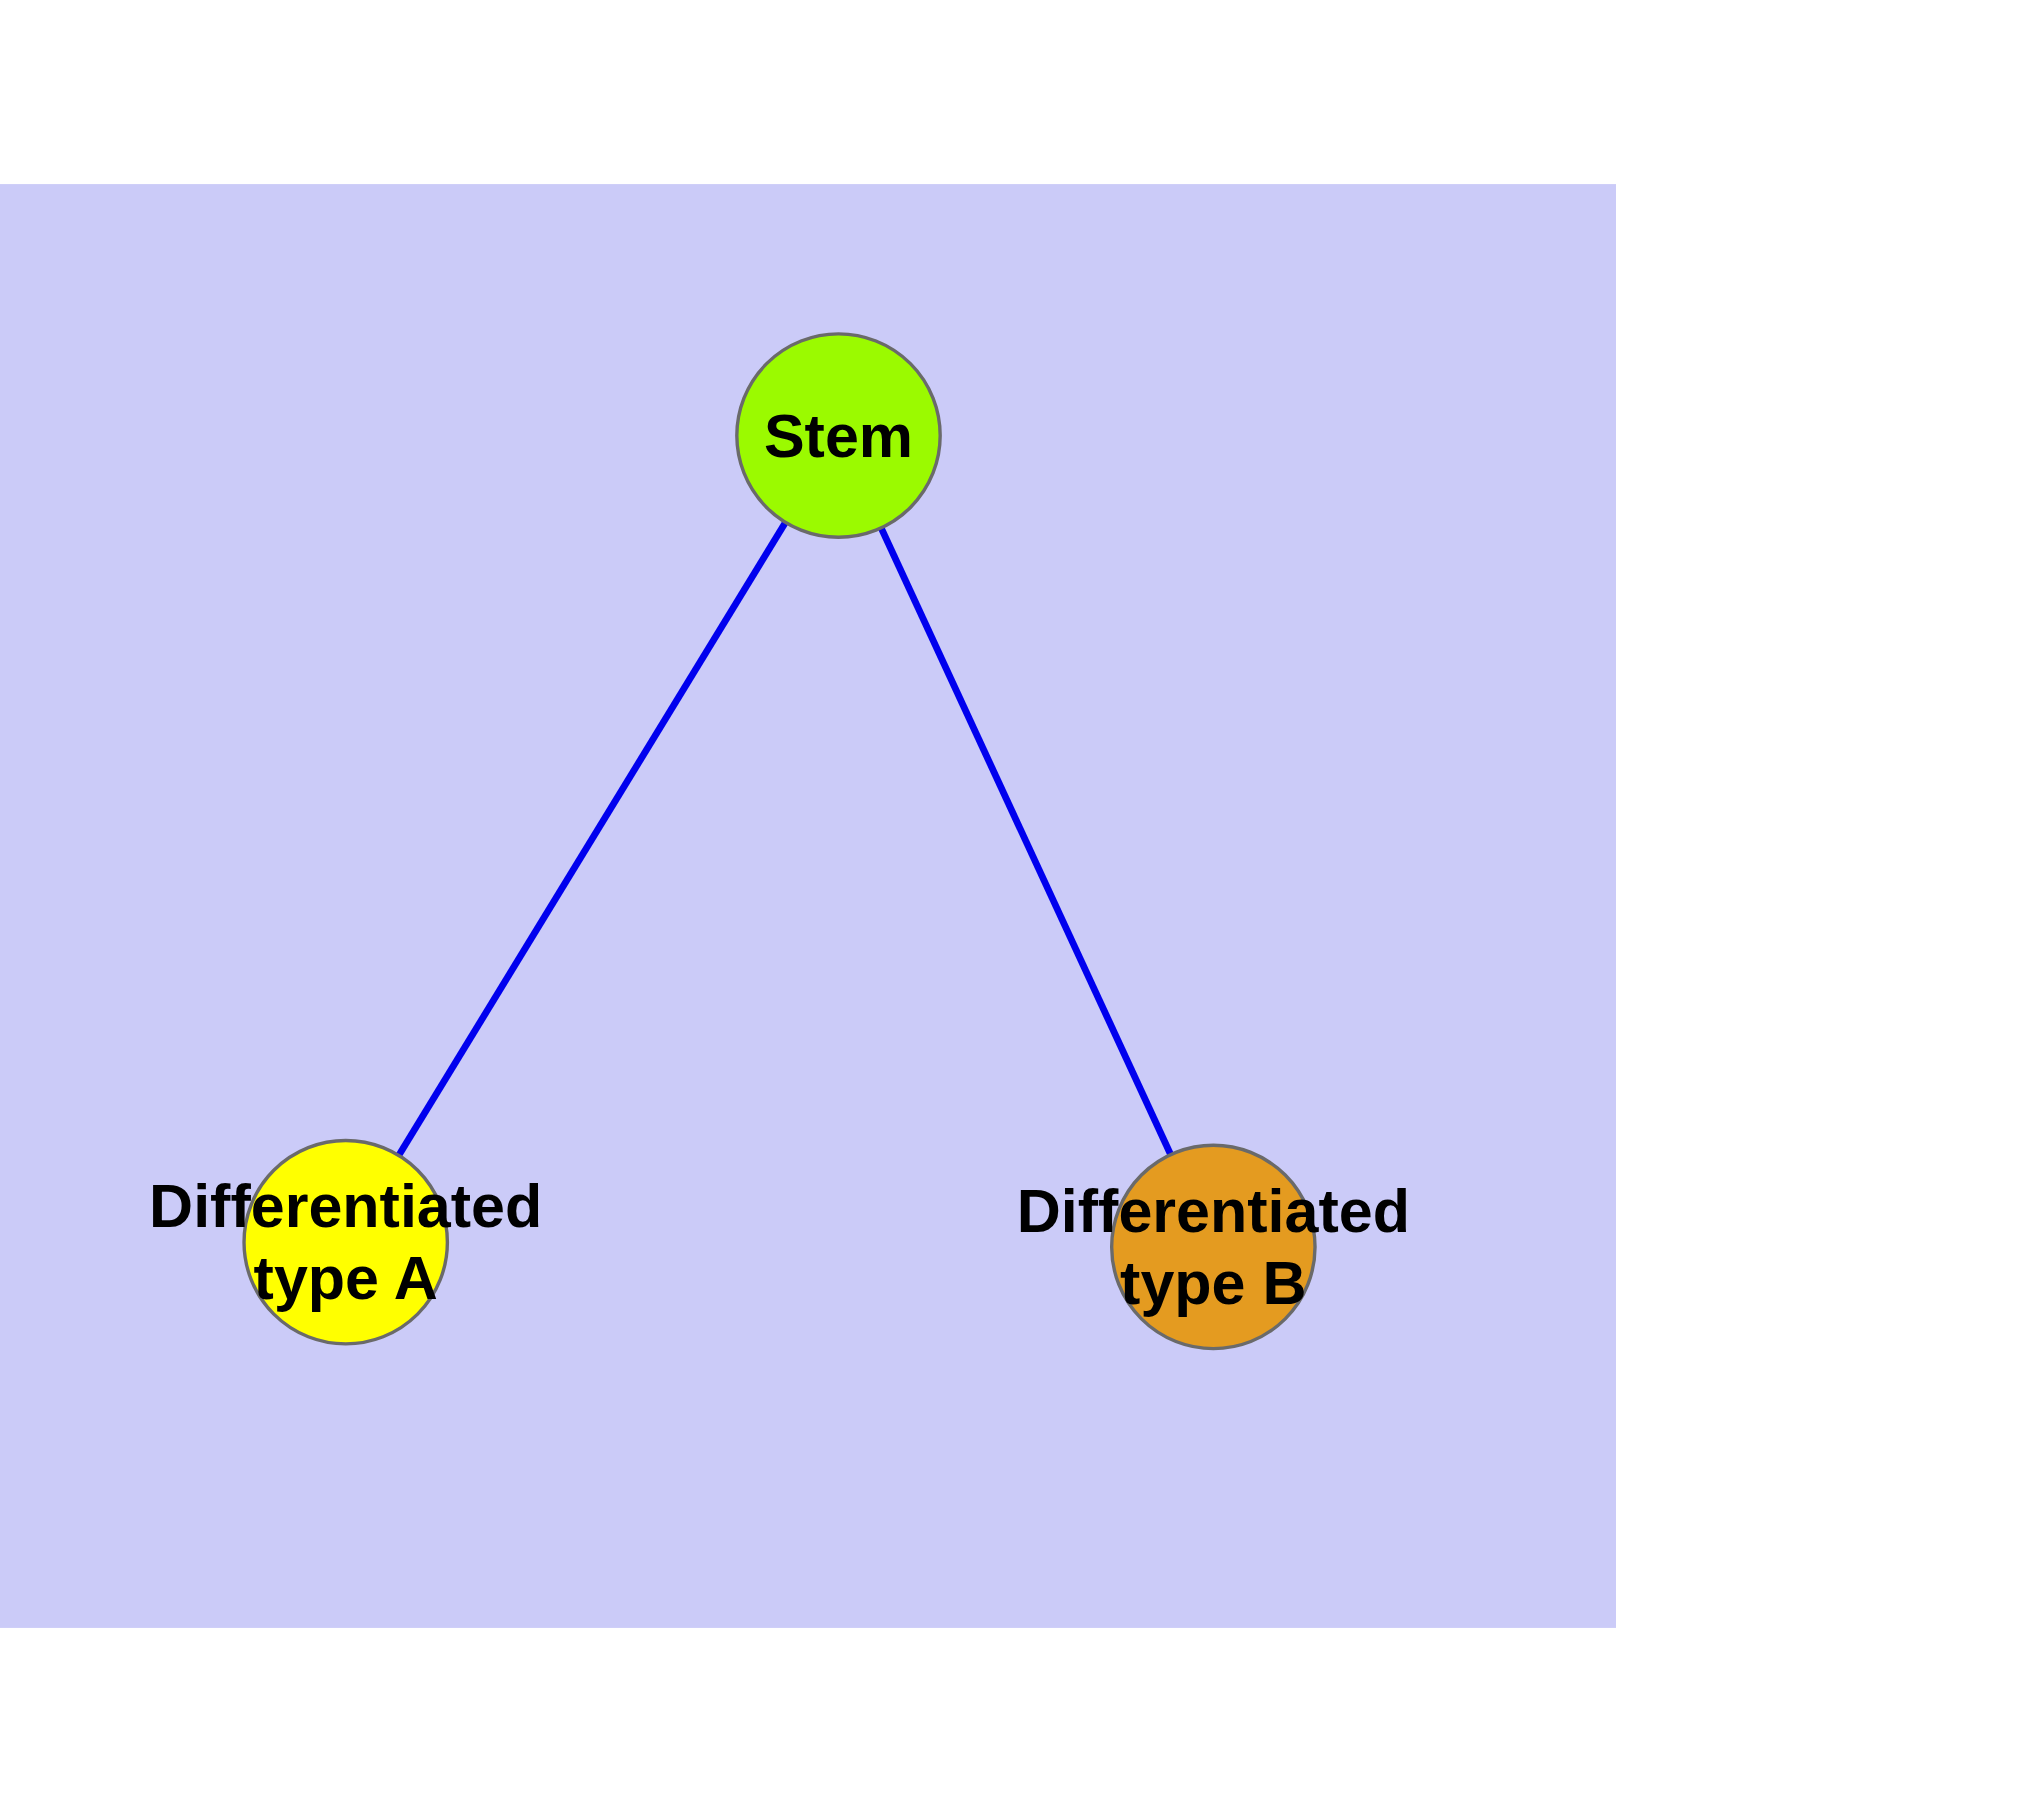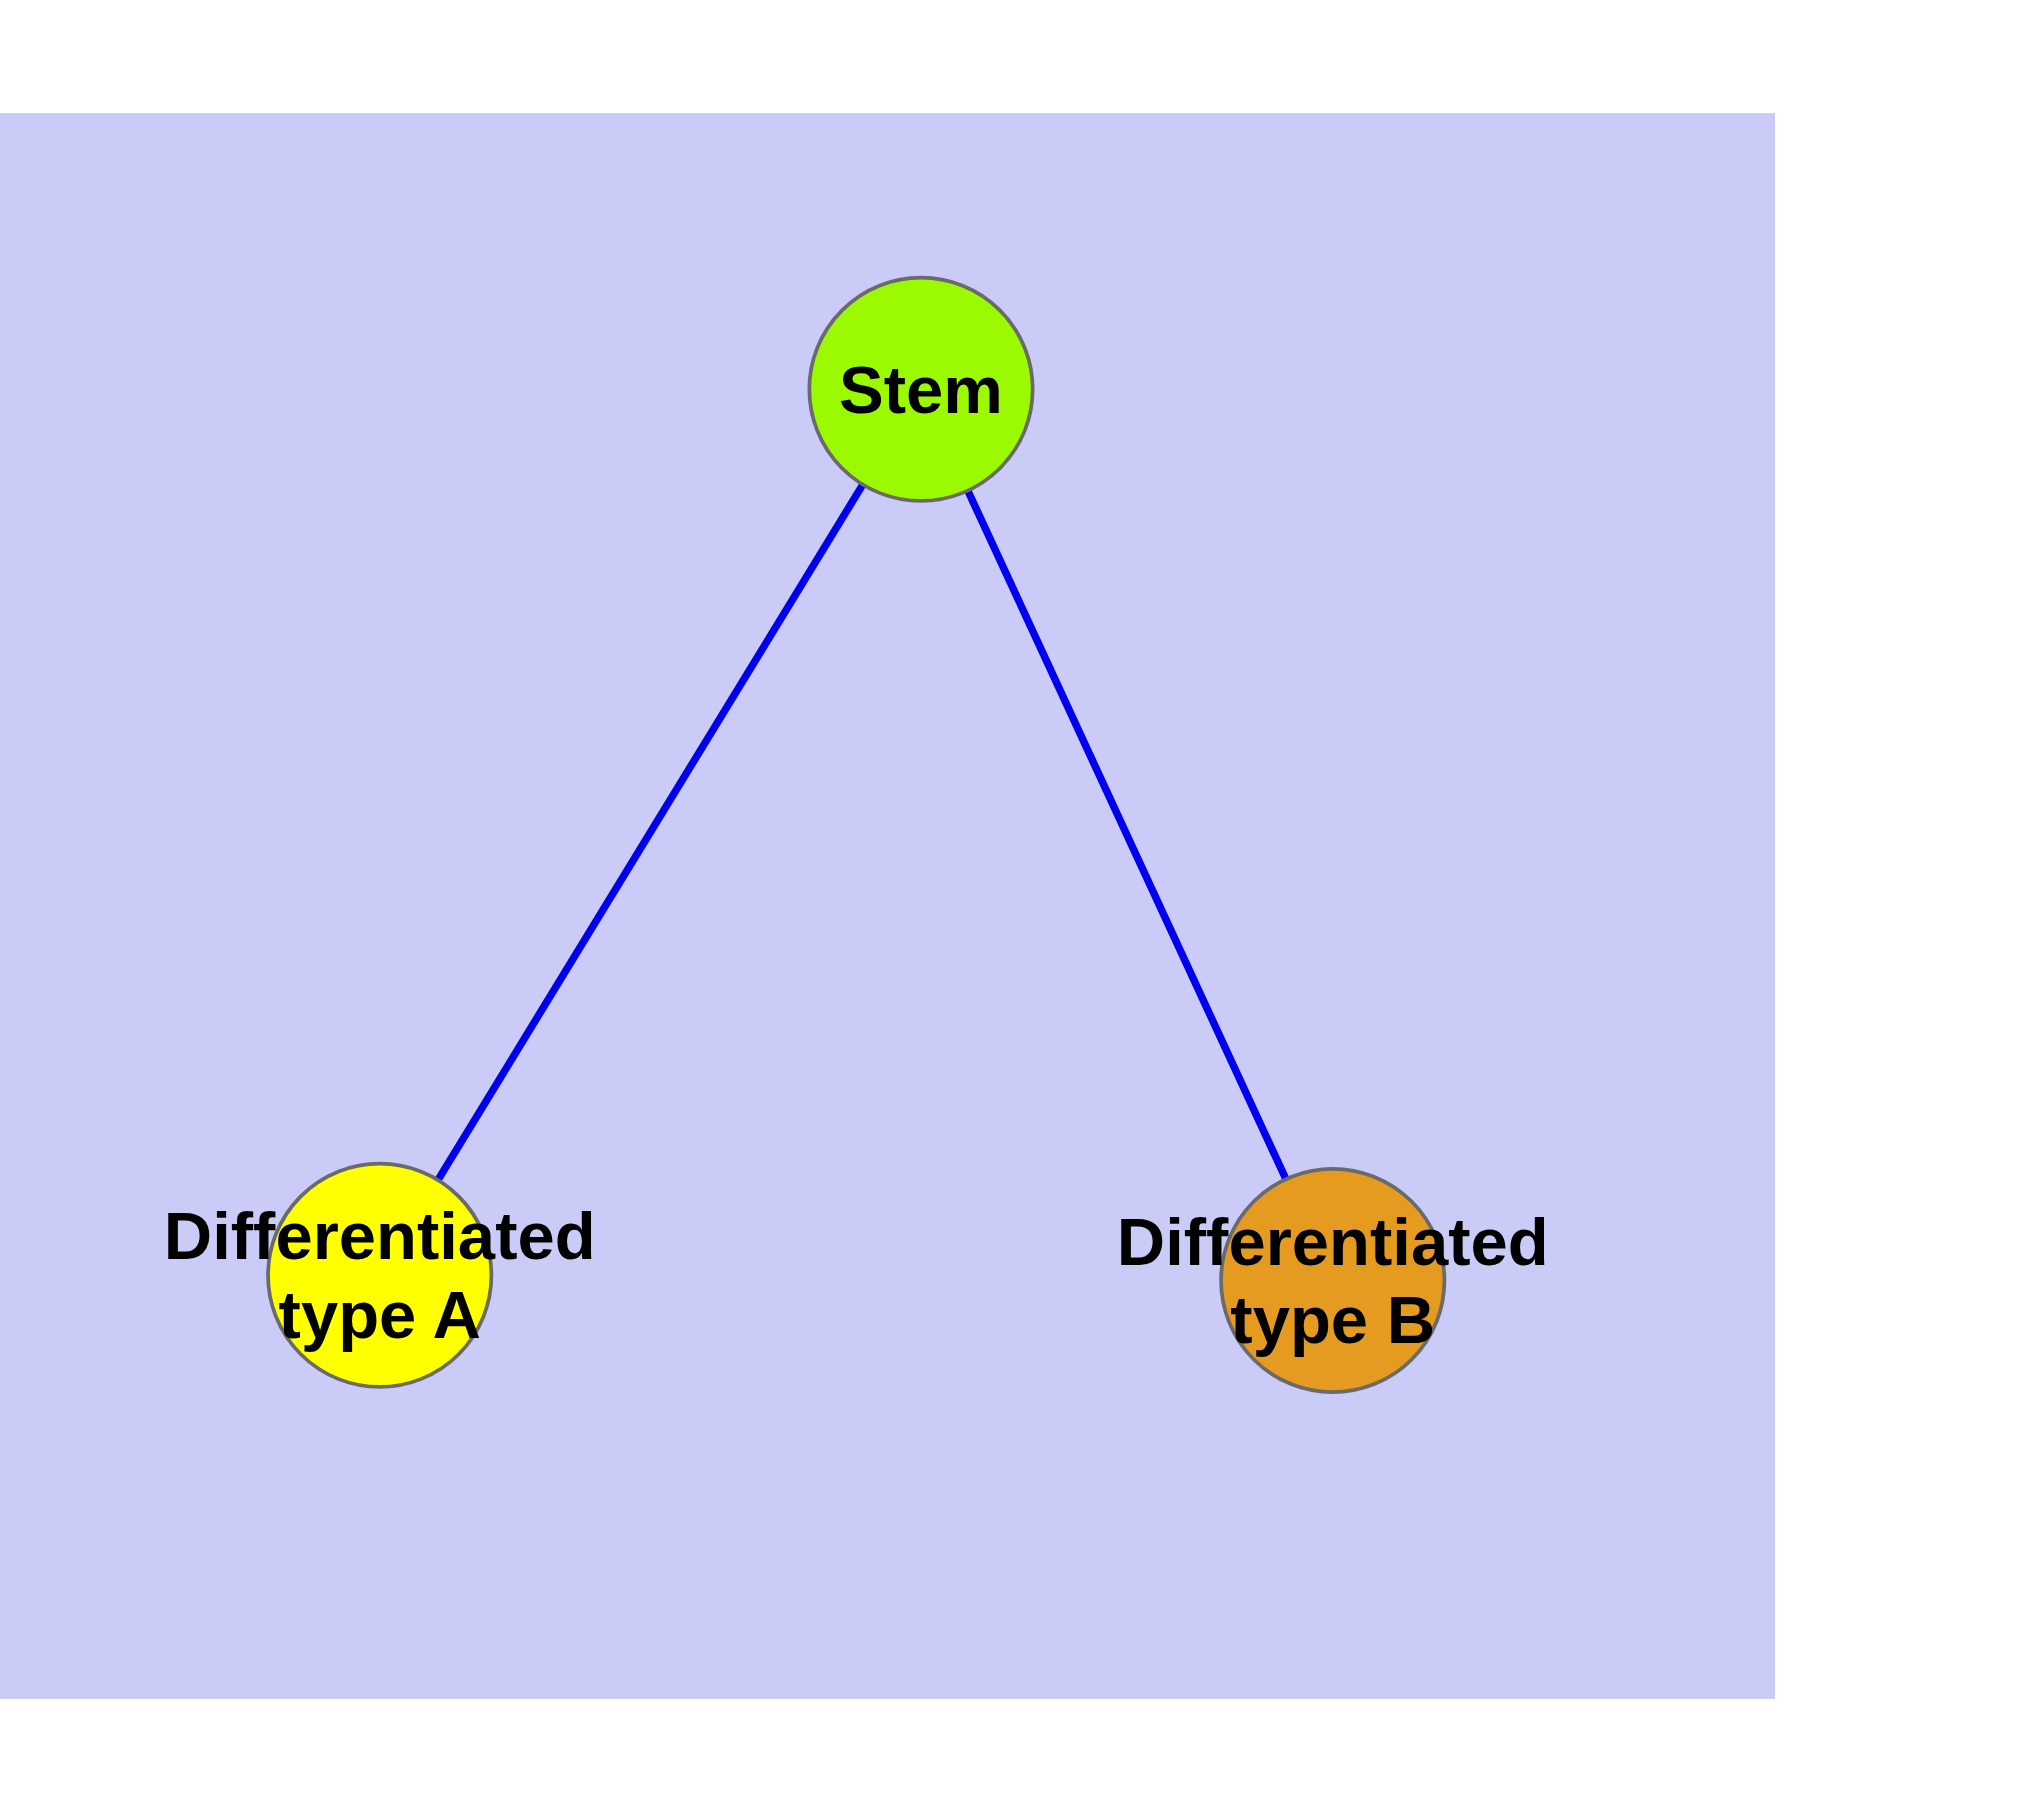--- a/index.html
+++ b/index.html
@@ -2,21 +2,21 @@
 <html style="font-size:13.6px"><head>
 <meta charset="utf-8">
 <style>
   html, body {
     margin: 0;
     padding: 0;
     background: #FFFFFF;
   }
   .stage {
     position: relative;
-    width: 1775px;
+    width: 1616px;
     height: 1812px;
     background: #FFFFFF;
     overflow: hidden;
     font-family: "Liberation Sans", sans-serif;
   }
   svg.graph {
     position: absolute;
     left: 0;
     top: 0;
     width: 100%;

